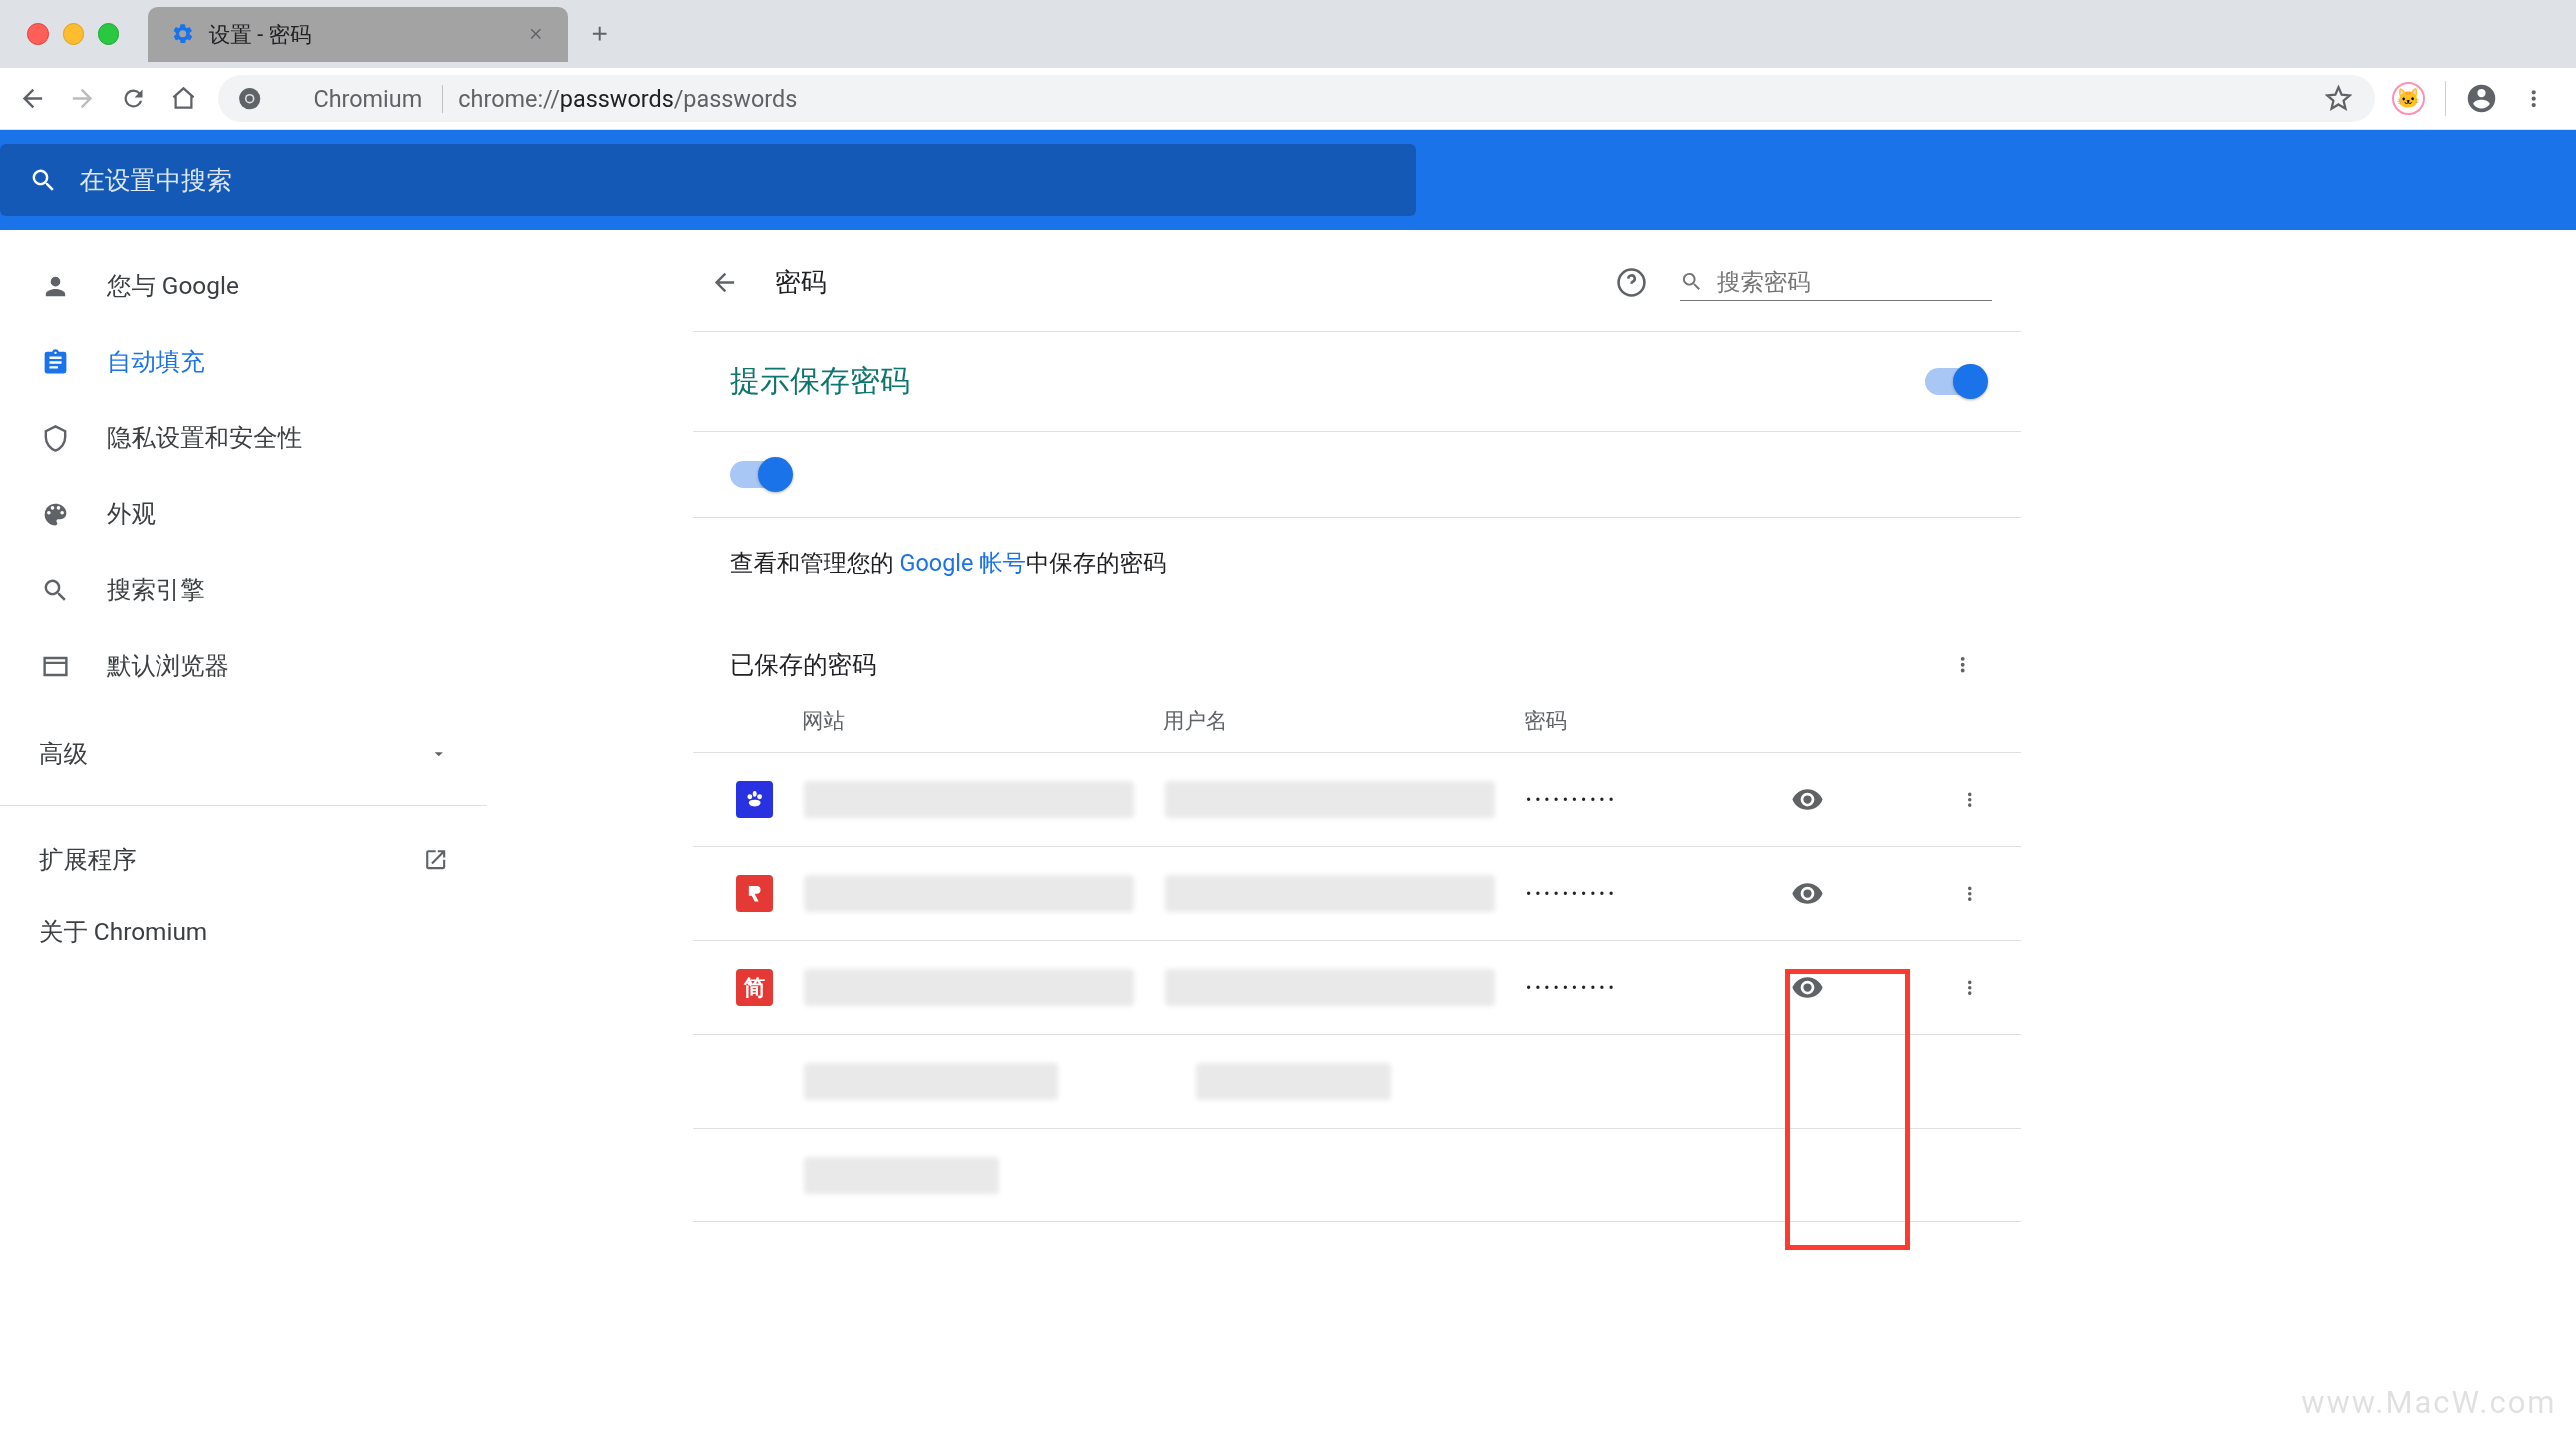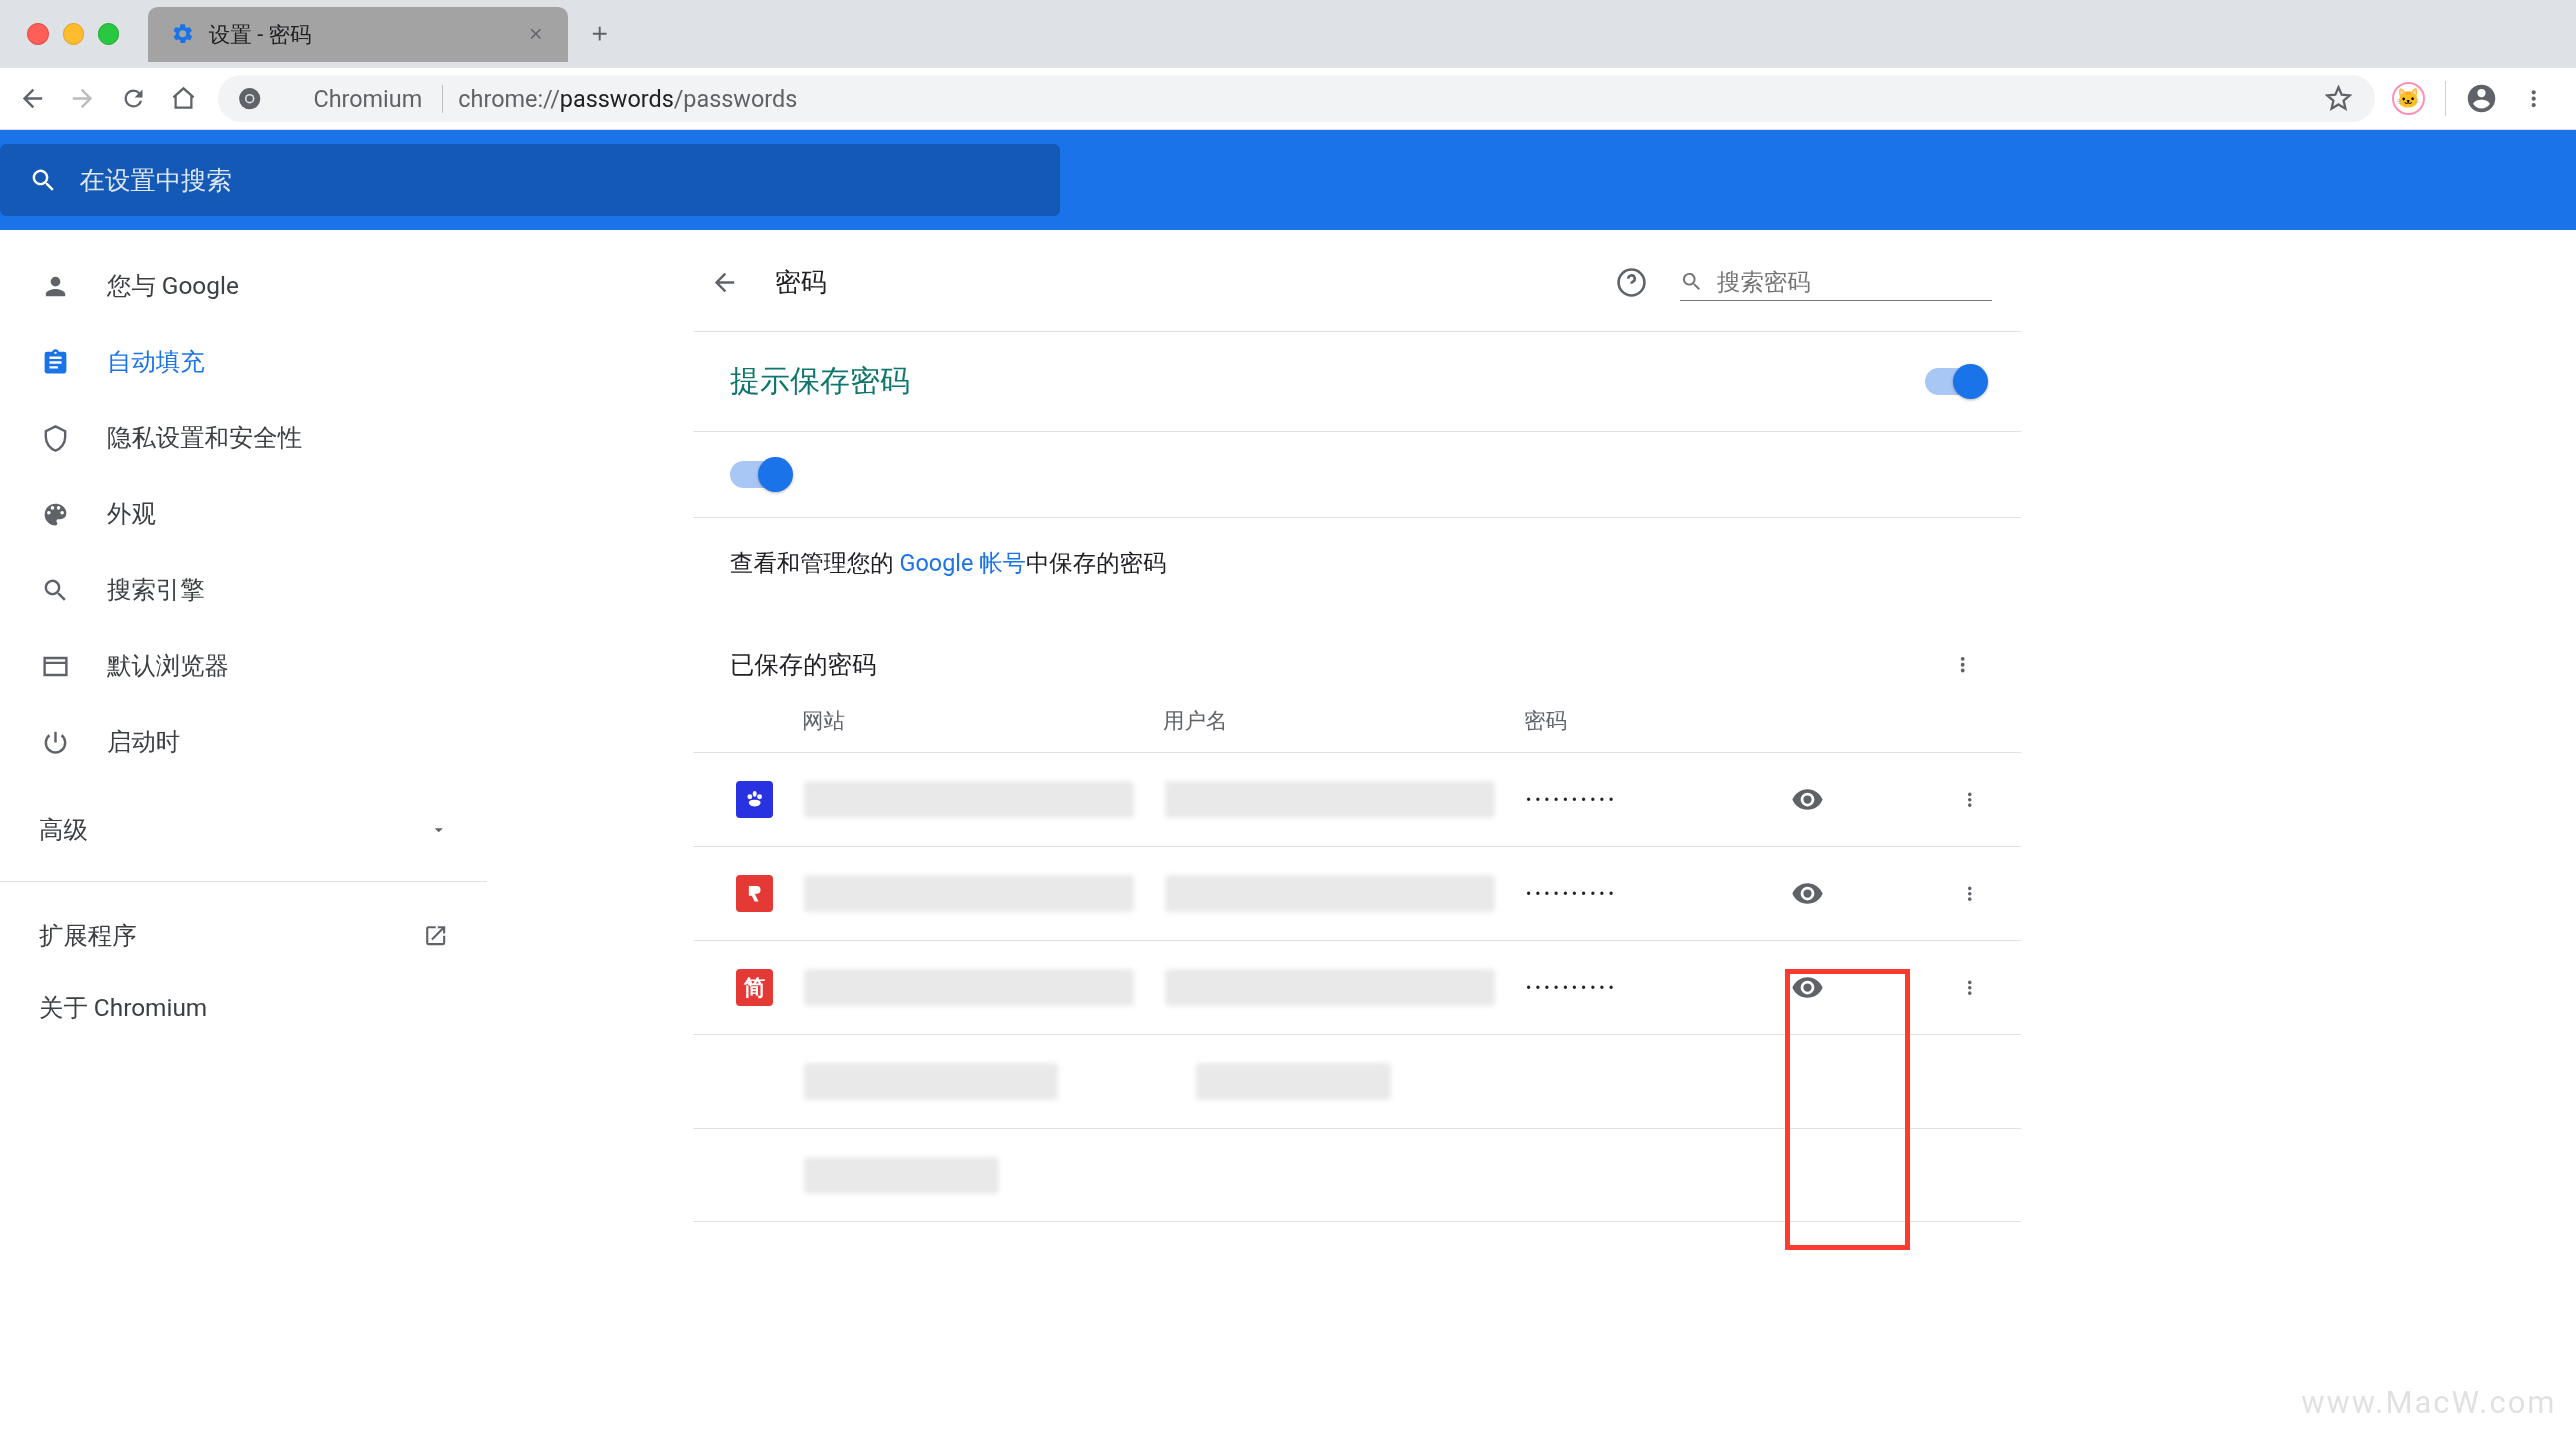--- a/index.html
+++ b/index.html
@@ -27,21 +27,21 @@
 .addr-right { margin-left: auto; display: flex; align-items: center; gap: 9.8px; }
 .star-btn { color: #5f6368; }
 .ext-badge { width: 33px; height: 33px; border-radius: 50%; border: 2px solid #ff8fb8; display: flex; align-items: center; justify-content: center; }
 .ext-cat { font-size: 19.5px; }
 .toolbar-right { display: flex; align-items: center; gap: 19.5px; padding-right: 9.8px; }
 .tb-sep { width: 1px; height: 35px; background: #d0d0d0; }
 
 .app { display: flex; flex-direction: column; height: calc(1432px - 131px); }
 .header { background: #1a73e8; color: #fff; height: 100px; display: flex; align-items: center; }
 .header-title { width: 693px; font-size: 29px; padding-left: 45px; }
-.header-search { background: rgba(0,0,0,0.22); height: 72px; width: 1060px; border-radius: 5.9px; display: flex; align-items: center; padding: 0 29px; gap: 21.5px; }
+.header-search { background: rgba(0,0,0,0.22); height: 72px; width: 1416px; border-radius: 5.9px; display: flex; align-items: center; padding: 0 29px; gap: 21.5px; }
 .header-search input { background: transparent; border: none; outline: none; color: #fff; font-size: 25.4px; flex: 1; }
 .header-search input::placeholder { color: rgba(255,255,255,0.85); }
 
 .content { display: flex; flex: 1; overflow: hidden; }
 .sidebar { width: 488px; padding-top: 18px; border-right: 1px solid transparent; }
 .side-item { display: flex; align-items: center; gap: 35px; padding: 0 39px; height: 76px; font-size: 24.4px; color: #3c4043; cursor: pointer; }
 .side-item.active { color: #1a73e8; }
 .side-item .icon { width: 33px; height: 33px; display: flex; align-items: center; justify-content: center; }
 .side-item svg { fill: currentColor; }
 .side-advanced { display: flex; align-items: center; justify-content: space-between; padding: 0 39px; height: 68px; font-size: 24.4px; color: #3c4043; cursor: pointer; margin-top: 15.6px; }
@@ -243,28 +243,20 @@
         <span>搜索引擎</span>
       </div>
       <div class="side-item">
         <span class="icon">
             <svg width="29" height="29" viewBox="0 0 24 24">
               <path fill="none" stroke="#5f6368" stroke-width="2" d="M3 5h18v14H3z M3 9h18"></path>
             </svg>
           </span>
         <span>默认浏览器</span>
       </div>
-      <div class="side-item">
-        <span class="icon">
-            <svg width="29" height="29" viewBox="0 0 24 24">
-              <path fill="none" stroke="#5f6368" stroke-width="2" d="M12 3v9 M7 6a8 8 0 1 0 10 0"></path>
-            </svg>
-          </span>
-        <span>启动时</span>
-      </div>
       <div class="side-advanced">
         <span>高级</span>
         <span>
             <svg width="19.5" height="19.5" viewBox="0 0 24 24">
               <path fill="#5f6368" d="M7 10l5 5 5-5z"></path>
             </svg>
           </span>
       </div>
       <div class="side-divider"></div>
       <div class="side-link">

